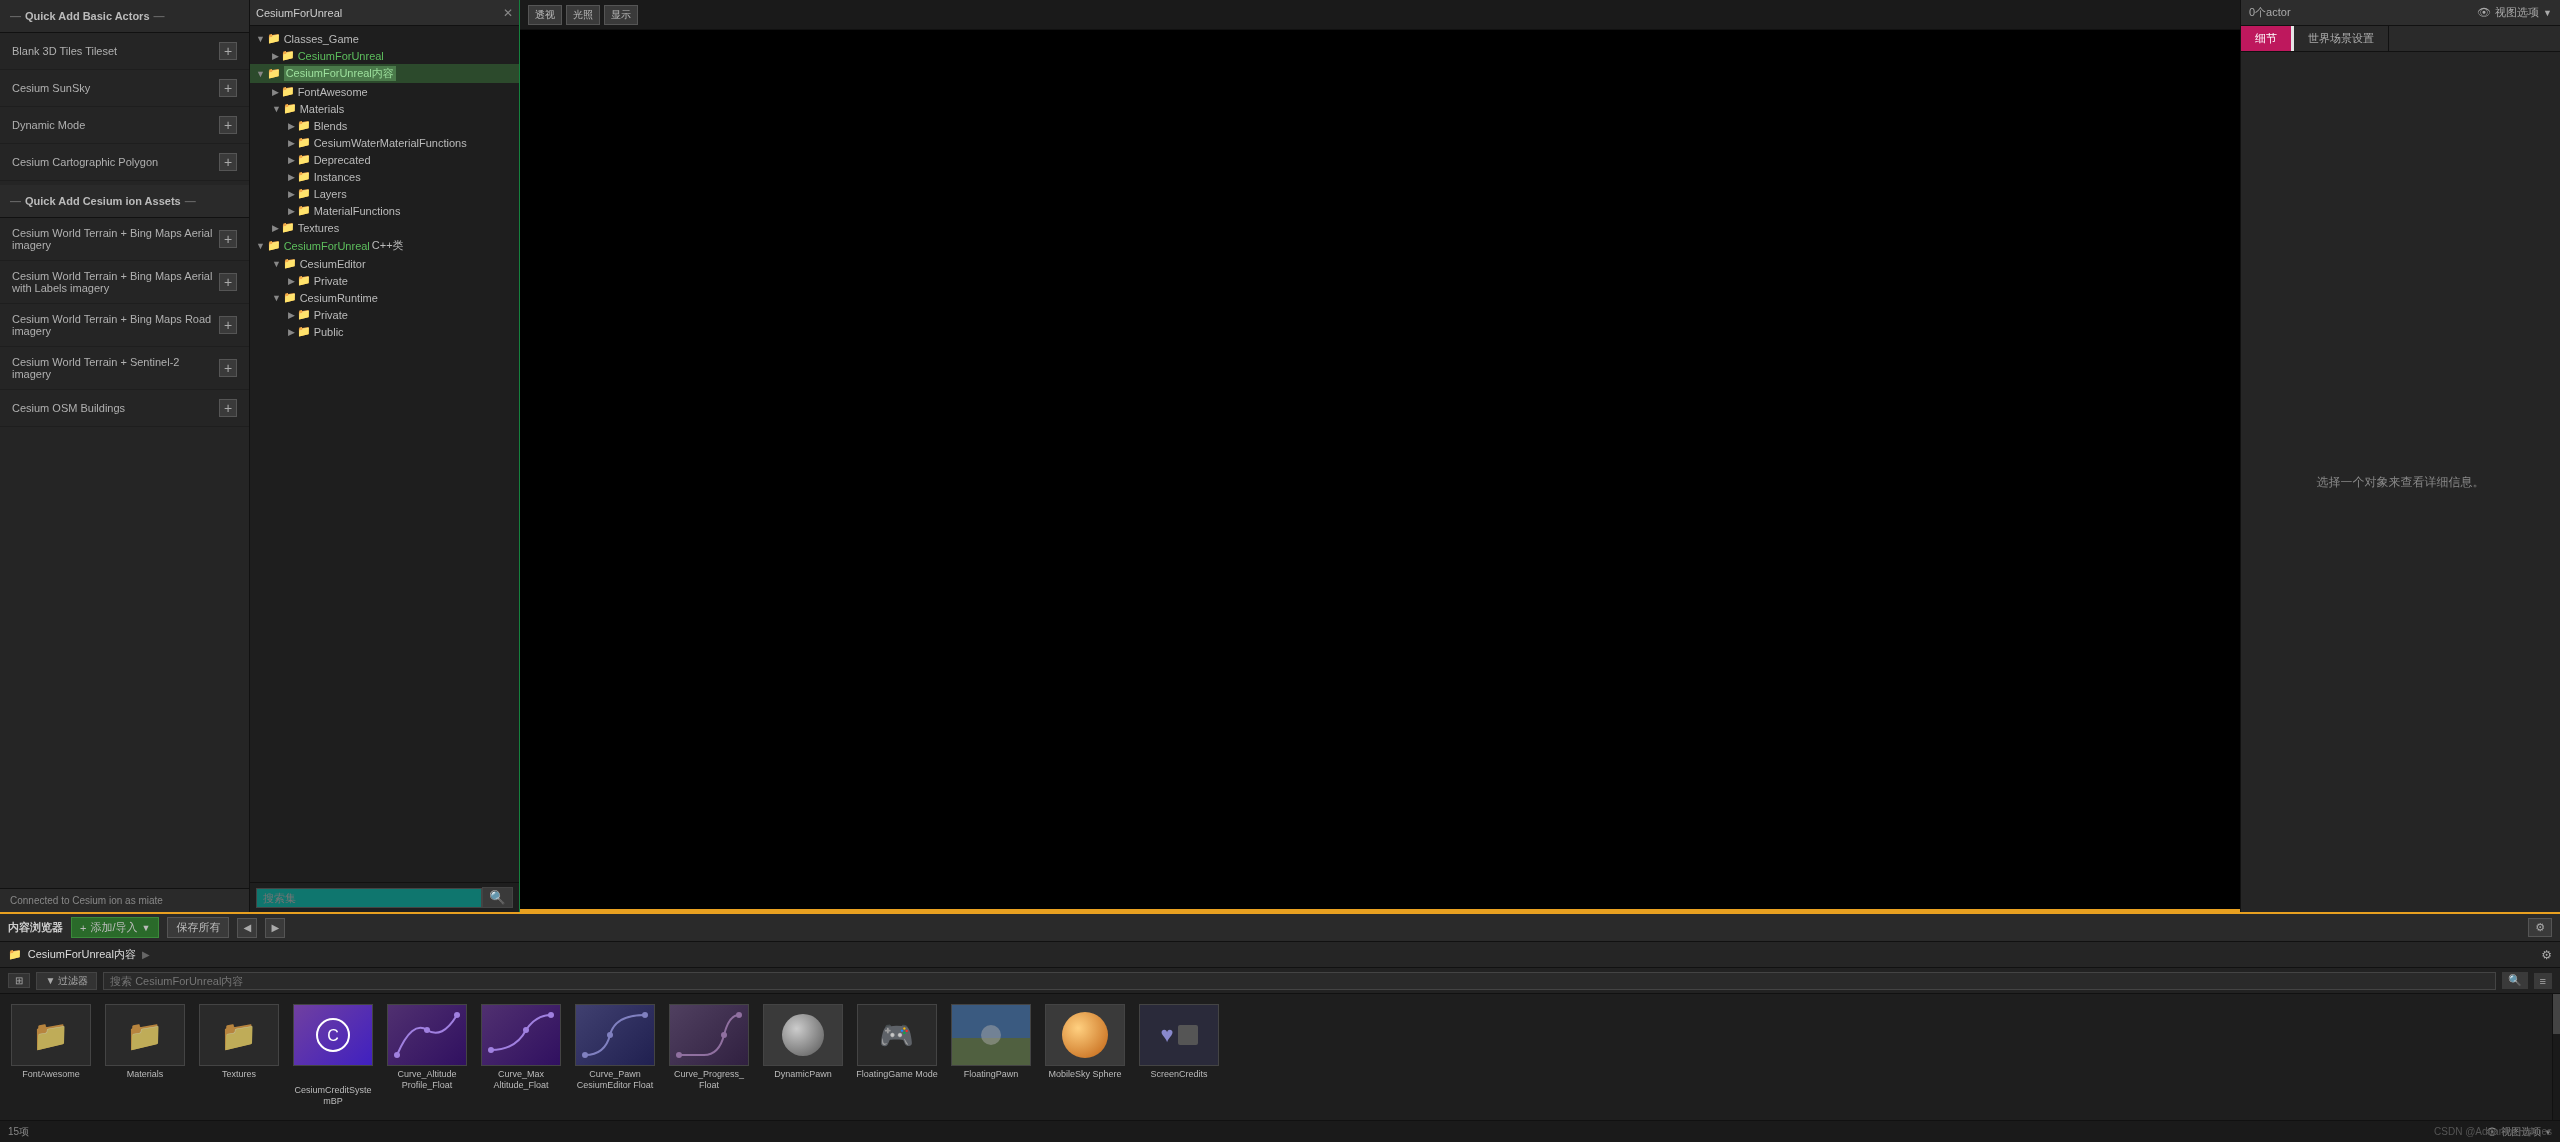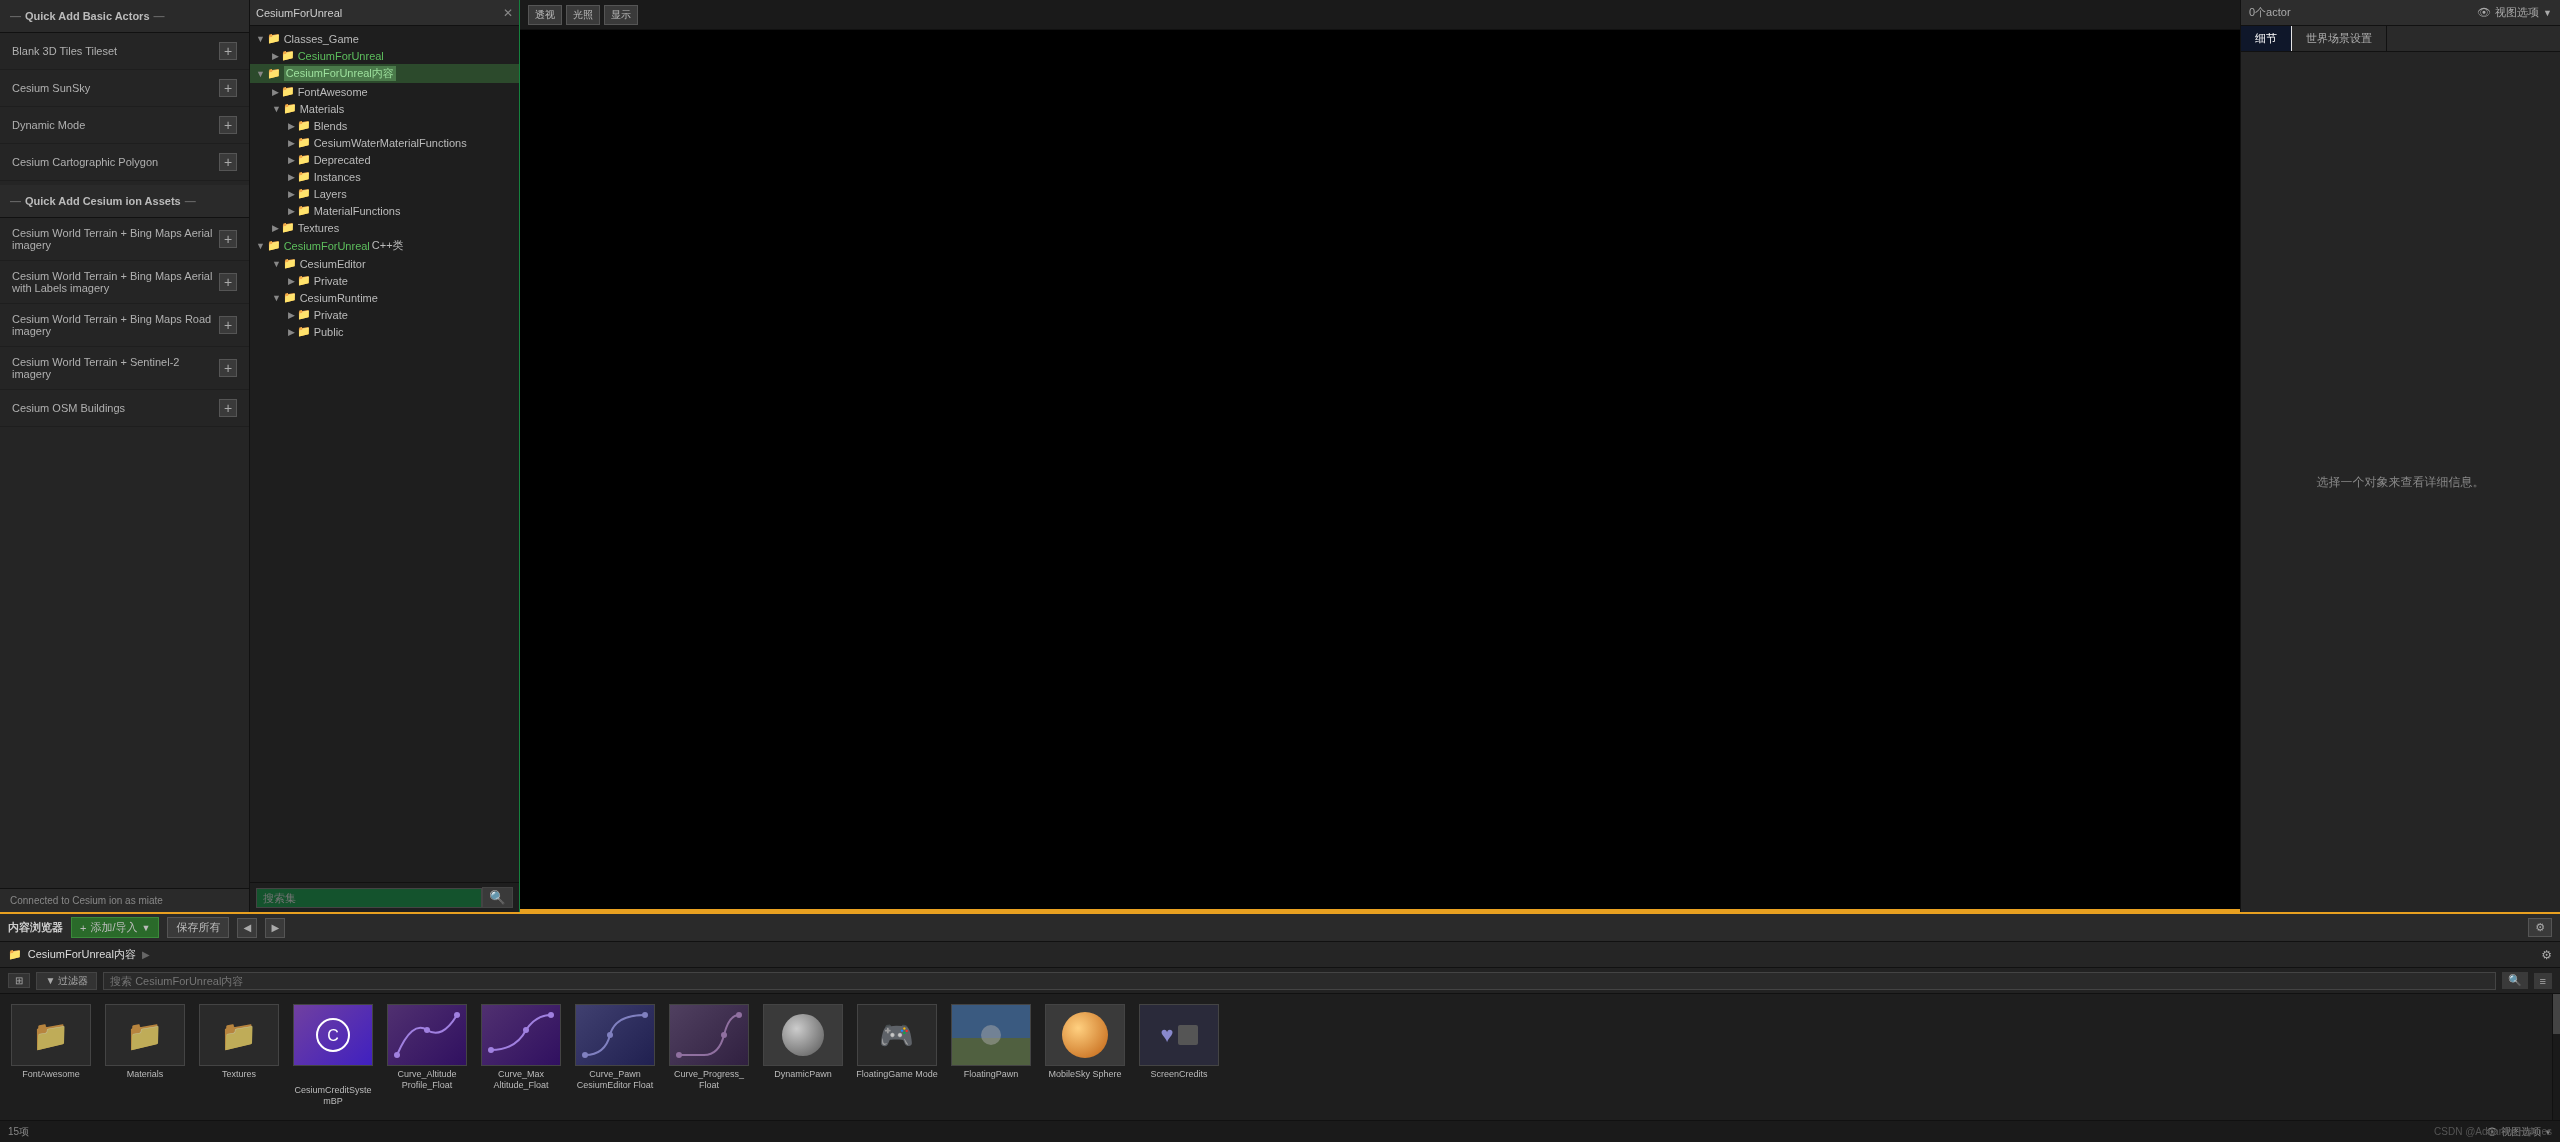--- a/index.html
+++ b/index.html
@@ -198,21 +198,21 @@
 
         <div style="display:flex;align-items:center;padding:2px 6px 2px 38px;cursor:pointer;font-size:11px;color:#bbb;white-space:nowrap;">
           <span style="color:#888;margin-right:2px;font-size:9px;">▶</span>
           <span style="color:#c8a040;margin-right:3px;">📁</span>
           <span>Public</span>
         </div>
 
       </div>
 
       <div style="padding:4px 6px;background:#1e1e1e;border-top:1px solid #111;display:flex;align-items:center;flex-shrink:0;">
-        <input type="text" style="flex: 1 1 0%; background: #14532d; border: 1px solid rgb(68, 68, 68); color: rgb(204, 204, 204); padding: 3px 6px; font-size: 11px; outline: none;" placeholder="搜索集">
+        <input type="text" style="flex: 1 1 0%; background: #0f766e; border: 1px solid rgb(68, 68, 68); color: rgb(204, 204, 204); padding: 3px 6px; font-size: 11px; outline: none;" placeholder="搜索集">
         <button style="background:#3a3a3a;border:1px solid #444;color:#aaa;padding:2px 6px;cursor:pointer;">🔍</button>
       </div>
     </div>
 
     <div style="flex:1;background:#000;position:relative;display:flex;flex-direction:column;">
 
       <div style="height:30px;background:#1a1a1a;border-bottom:1px solid #111;display:flex;align-items:center;padding:0 8px;gap:4px;flex-shrink:0;">
         <button style="background:#3a3a3a;border:1px solid #555;color:#bbb;padding:2px 6px;font-size:10px;cursor:pointer;">透视</button>
         <button style="background:#3a3a3a;border:1px solid #555;color:#bbb;padding:2px 6px;font-size:10px;cursor:pointer;">光照</button>
         <button style="background:#3a3a3a;border:1px solid #555;color:#bbb;padding:2px 6px;font-size:10px;cursor:pointer;">显示</button>
@@ -229,21 +229,21 @@
       <div style="height:26px;background:#2d2d2d;border-bottom:1px solid #111;display:flex;align-items:center;padding:0 8px;justify-content:space-between;">
         <span style="color:#aaa;font-size:11px;">0个actor</span>
         <div style="display:flex;align-items:center;gap:4px;color:#aaa;font-size:11px;cursor:pointer;">
           <span>👁</span>
           <span>视图选项</span>
           <span style="font-size:9px;">▼</span>
         </div>
       </div>
 
       <div style="display:flex;background:#2a2a2a;border-bottom:1px solid #111;">
-        <div style="padding:5px 14px;font-size:11px;color:#fff;cursor:pointer;border-right:1px solid #e5e5e5;background:#0f172a;">
+        <div style="padding:5px 14px;font-size:11px;color:#fff;cursor:pointer;border-right:3px solid #e5e5e5;background:#be185d;">
           <span>细节</span>
         </div>
         <div style="padding:5px 14px;font-size:11px;color:#aaa;cursor:pointer;border-right:1px solid #111;">
           <span>世界场景设置</span>
         </div>
       </div>
 
       <div style="flex:1;display:flex;align-items:center;justify-content:center;color:#888;font-size:12px;">
         <span>选择一个对象来查看详细信息。</span>
       </div>

